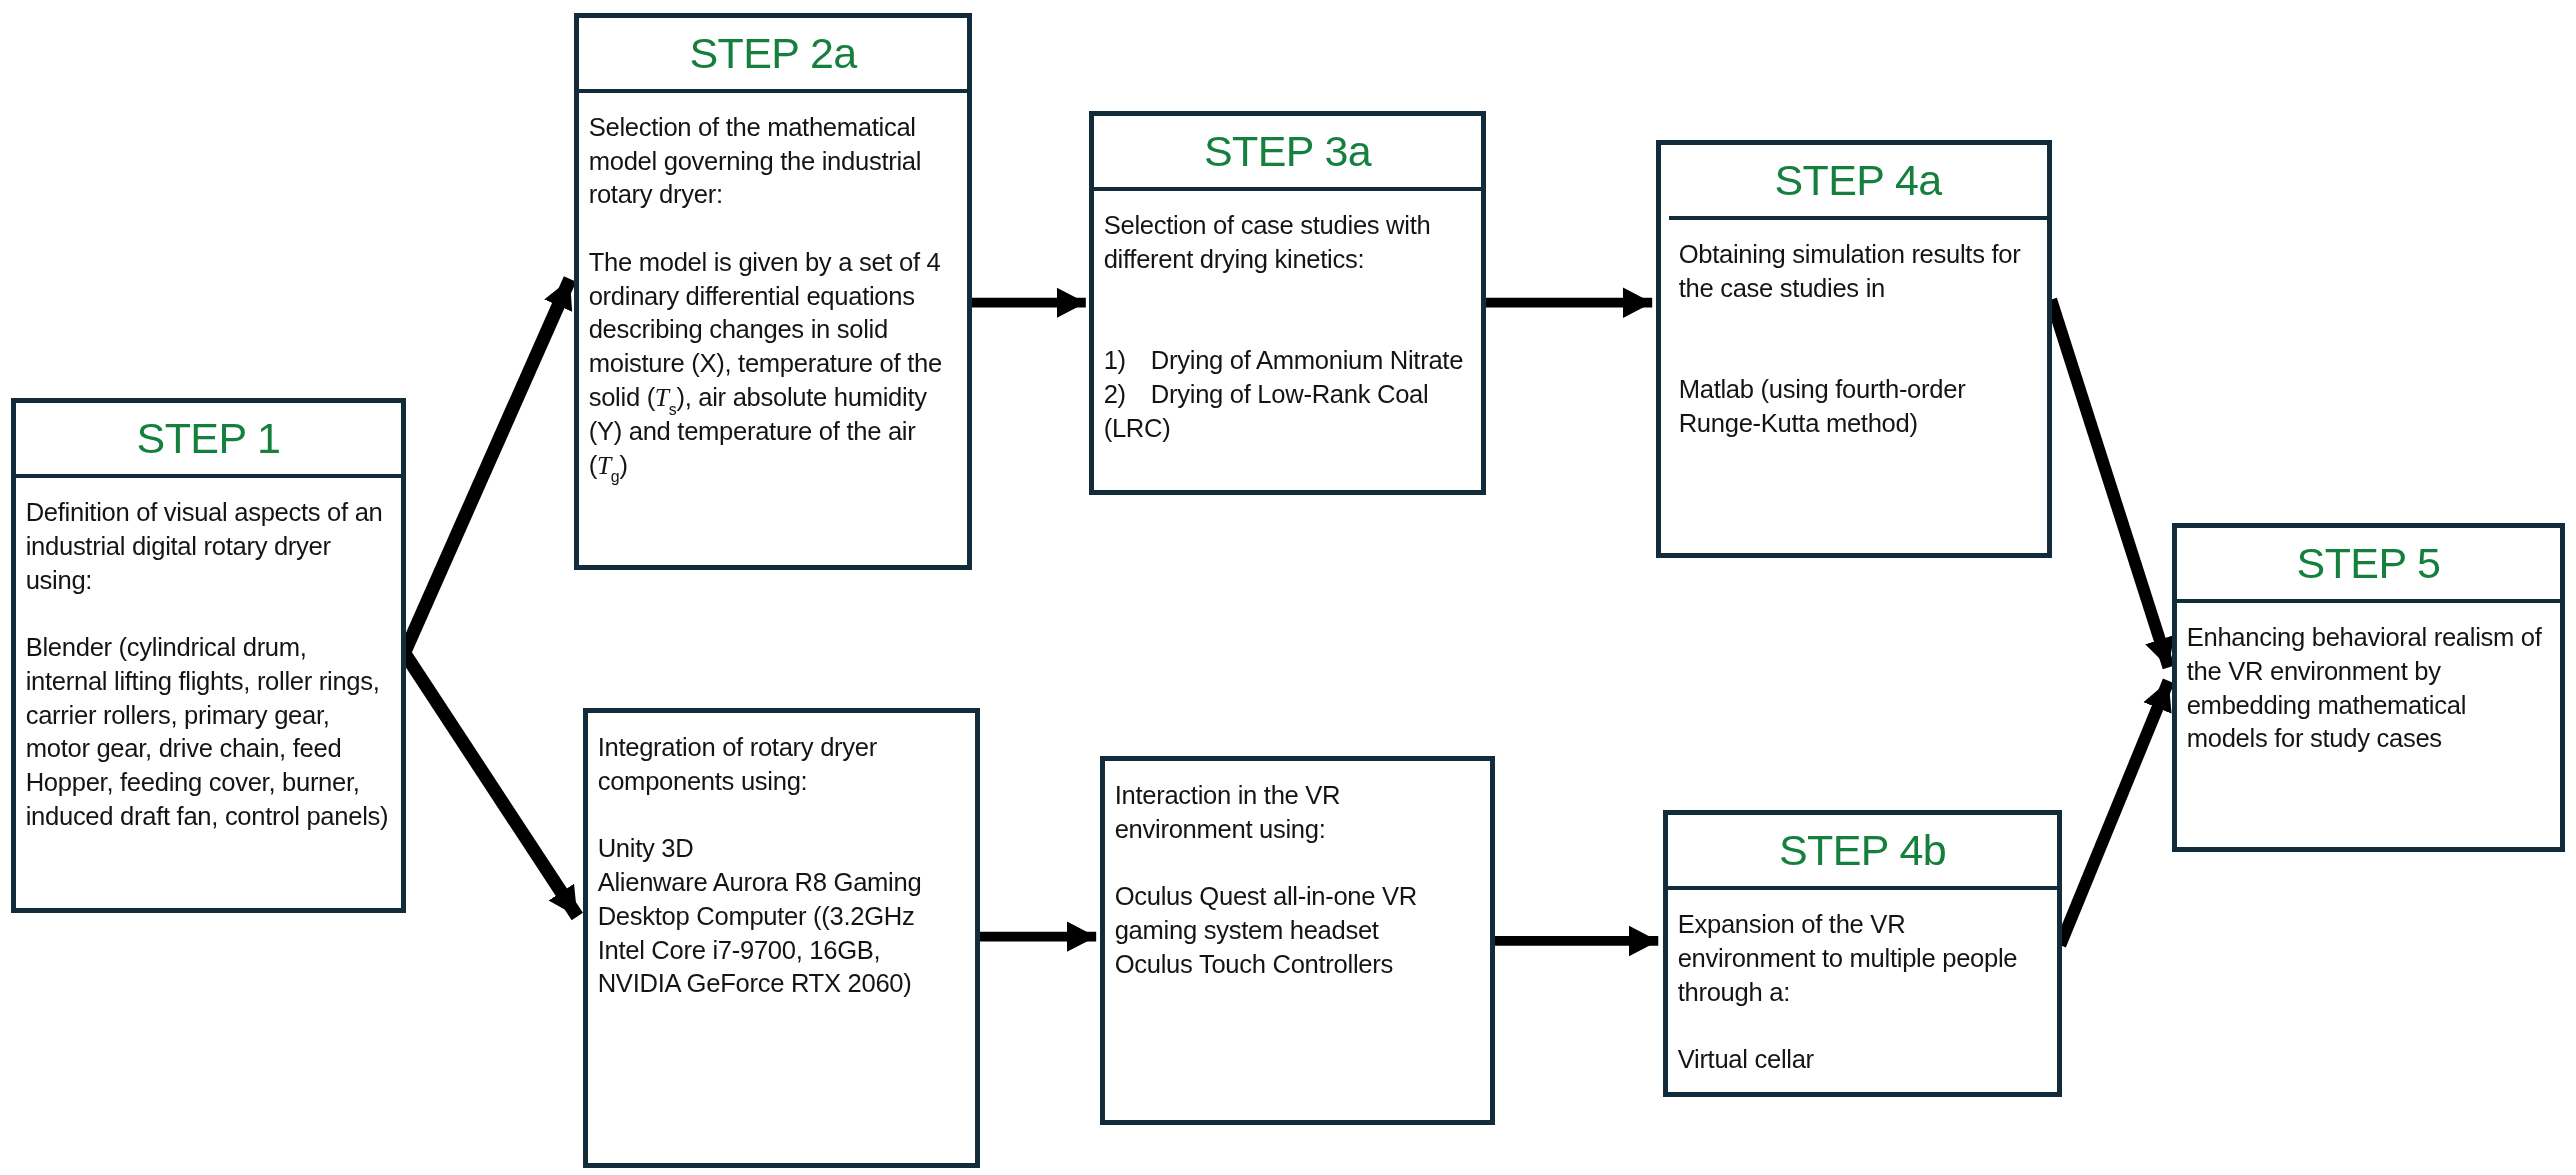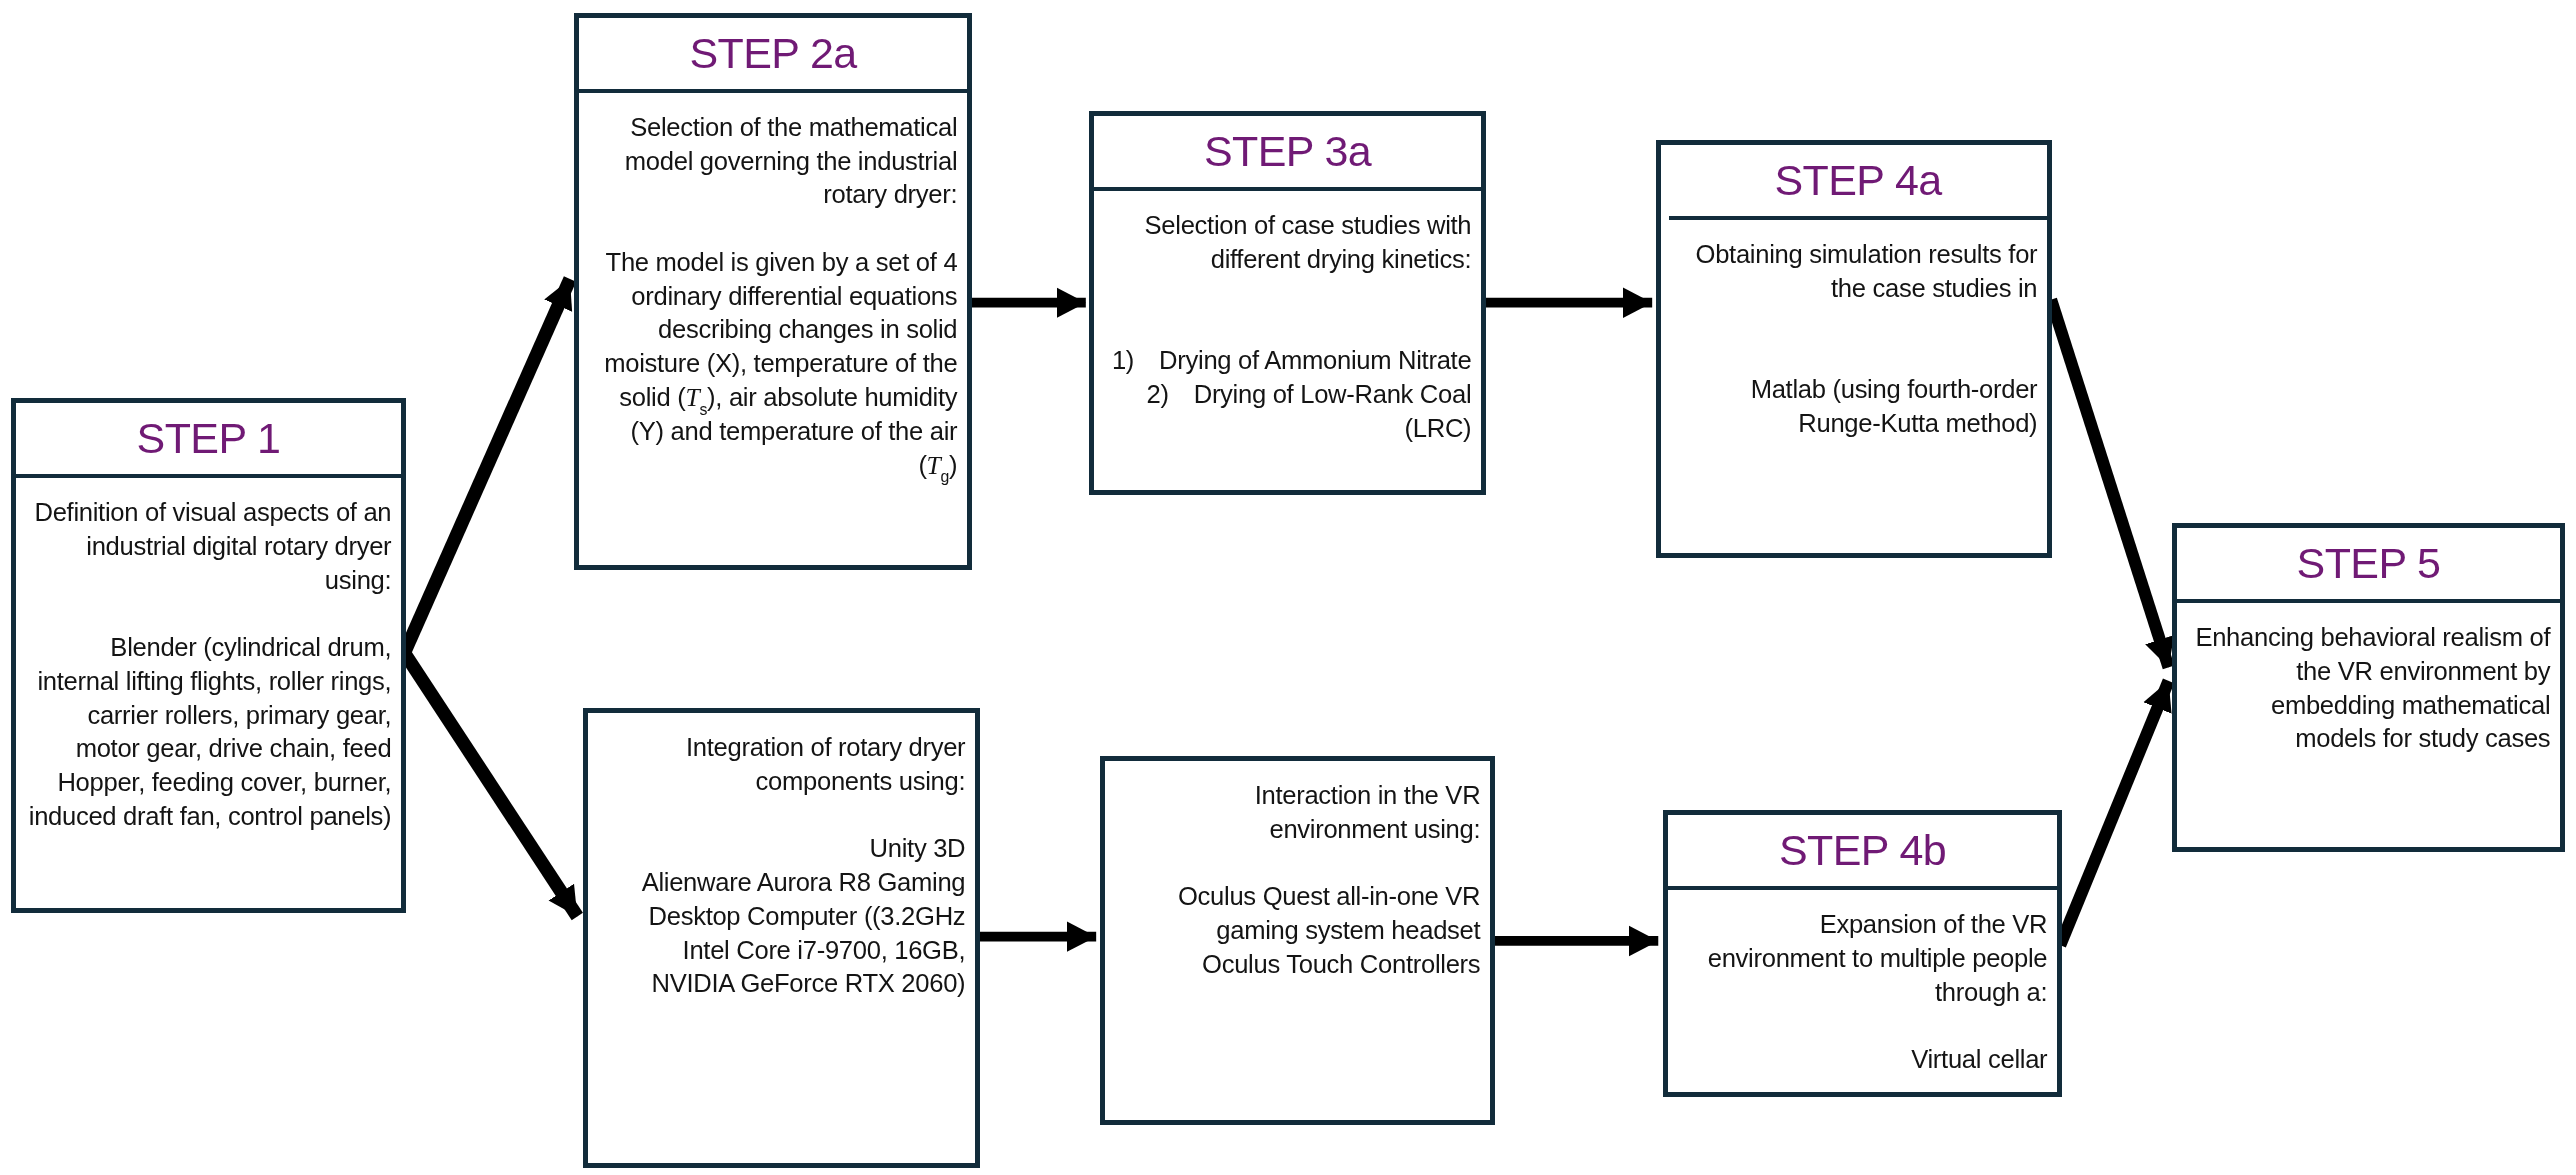--- a/index.html
+++ b/index.html
@@ -23,27 +23,27 @@
     border:5.5px solid var(--border);
     background:#ffffff;
   }
   .box-title{
     box-sizing:border-box;
     height:75px;
     border-bottom:4.9px solid var(--border);
     display:flex;align-items:center;justify-content:center;
     font-size:43px;
     letter-spacing:-0.6px;
-    color:#701a75;
+    color:#15803d;
     white-space:nowrap;
   }
   .box-body{
     box-sizing:border-box;
     padding:18px 9.7px 0 9.7px;
-    text-align:right;
+    text-align:left;
     font-size:25.6px;
     line-height:1.32;
     letter-spacing:-0.3px;
   }
   .box-body p{margin:0;}
   .box-body p.blank{height:1.32em;}
   .box-body i{font-family:"Liberation Serif","DejaVu Serif",serif;font-style:italic;}
   .box-body sub{font-size:0.62em;line-height:0;position:relative;top:0.15em;}
 
   

